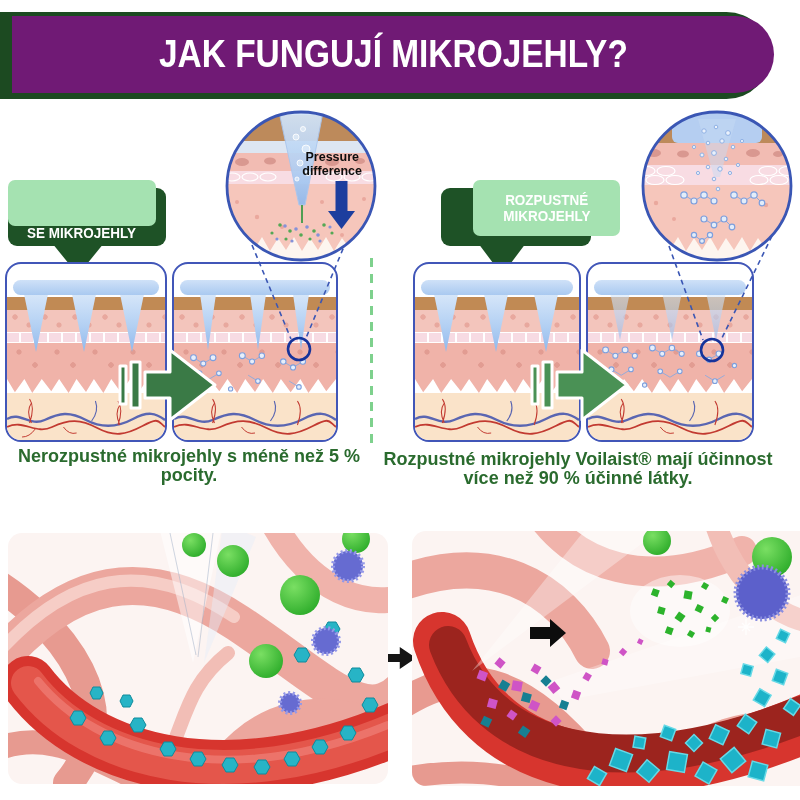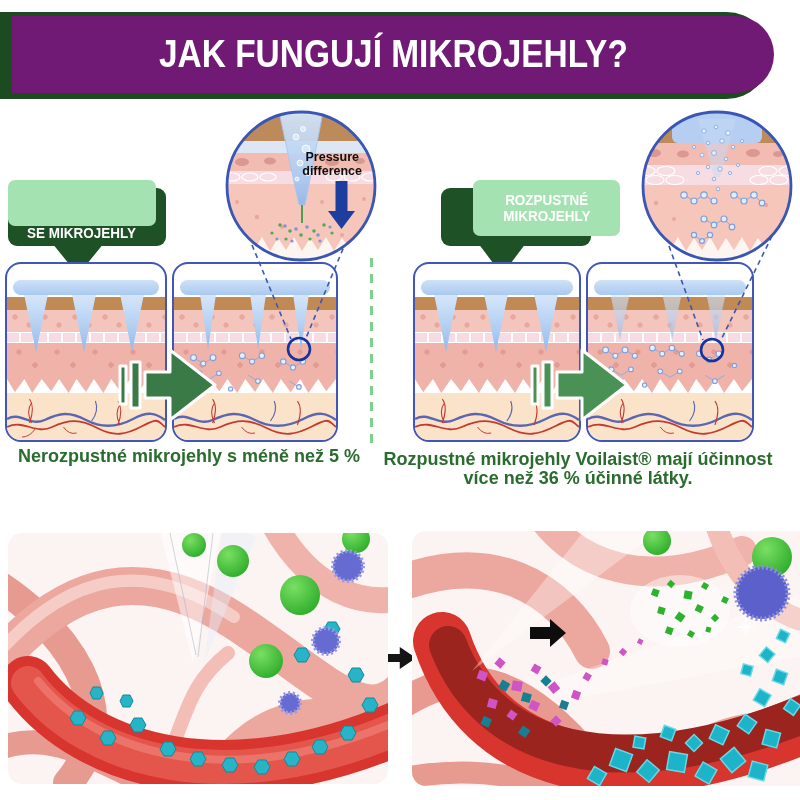--- a/index.html
+++ b/index.html
@@ -430,24 +430,25 @@
         <circle cx="56" cy="128" r="2.6"></circle>
           <circle cx="64" cy="134" r="2.4"></circle>
           <circle cx="72" cy="128" r="2.6"></circle>
       </g>
     </g>
     <circle cx="79" cy="79" r="74" fill="none" stroke="#3a56b4" stroke-width="2.8"></circle>
   </svg>
 
   <div class="caption" style="left:6px;top:447px;width:366px;">
     <div>Nerozpustné mikrojehly s méně než 5 %</div>
+    <div>pocity.</div>
   </div>
   <div class="caption" style="left:382px;top:450px;width:392px;">
     <div>Rozpustné mikrojehly Voilaist® mají účinnost</div>
-    <div>více než 36 % účinné látky.</div>
+    <div>více než 90 % účinné látky.</div>
   </div>
 
   <div class="render" style="left:8px;top:533px;width:380px;height:251px;border-radius:14px;">
     <svg width="380" height="251" viewBox="0 0 380 251">
       <defs>
         <radialGradient id="grn" cx=".35" cy=".3" r=".9">
           <stop offset="0" stop-color="#7adf63"></stop>
             <stop offset="1" stop-color="#1fa320"></stop>
         </radialGradient>
       </defs>

